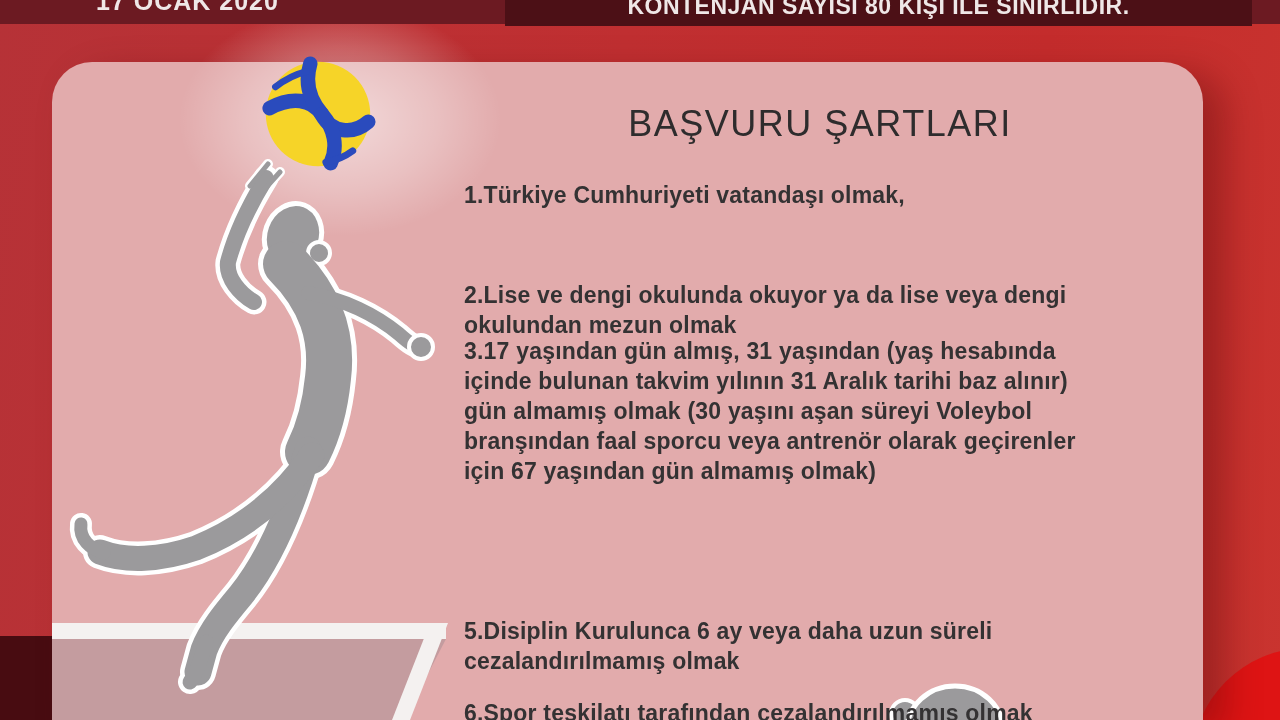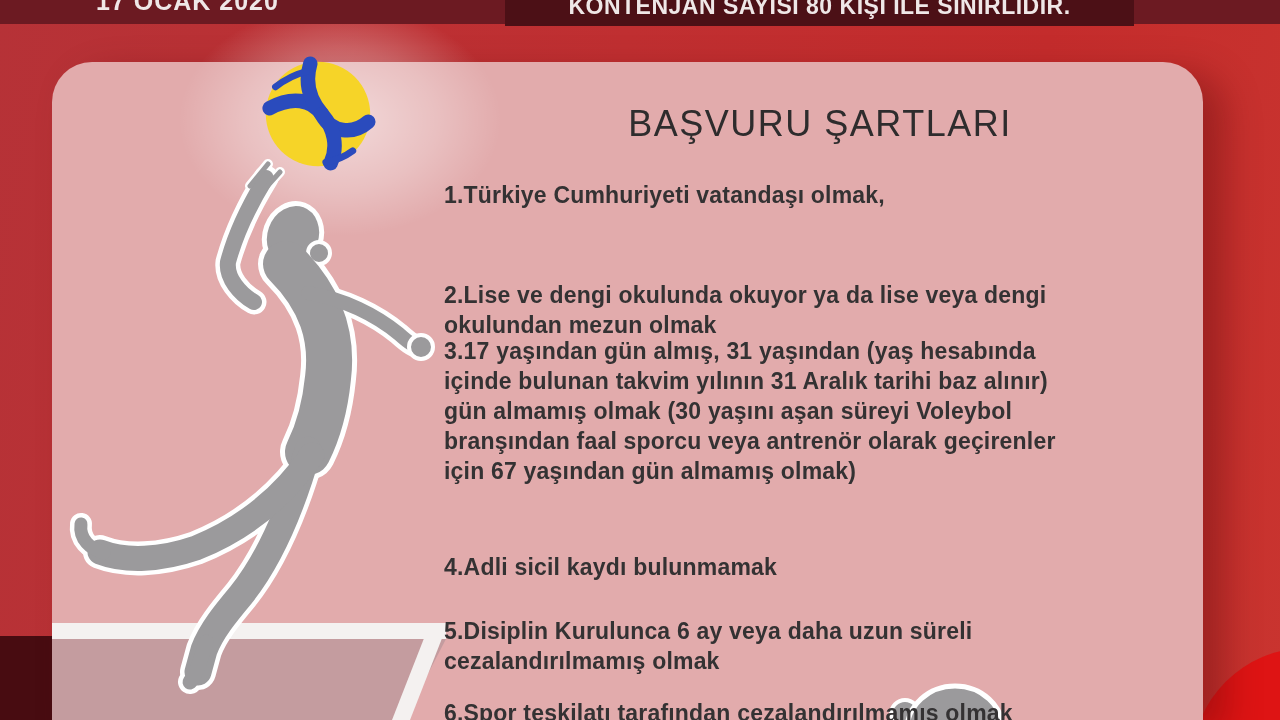--- a/index.html
+++ b/index.html
@@ -11,41 +11,41 @@
   .corner-circle{position:absolute;left:1192px;top:648px;width:230px;height:230px;
                  border-radius:50%;background:#de1414;z-index:2;}
 
   
   .dark-corner{position:absolute;left:0;top:636px;width:52px;height:84px;background:#480c11;z-index:2;}
 
   
   .topbar{position:absolute;left:0;top:0;width:1280px;height:24px;background:#6c1a22;z-index:20;overflow:hidden;}
   .date-text{position:absolute;left:96px;top:-13px;font-size:25px;font-weight:bold;
              color:#efe7e7;letter-spacing:1px;white-space:nowrap;}
-  .notice-box{position:absolute;left:505px;top:0;width:629px;height:26px;background:#4c1016;z-index:21;overflow:hidden;}
+  .notice-box{position:absolute;left:505px;top:0;width:747px;height:26px;background:#4c1016;z-index:21;overflow:hidden;}
   .notice-text{display:block;margin-top:-7px;text-align:center;font-size:23px;font-weight:bold;
                color:#efe7e7;letter-spacing:0.5px;white-space:nowrap;}
 
   
   .panel{position:absolute;left:52px;top:62px;width:1151px;height:658px;background:#e2abac;
          border-radius:40px 40px 0 0;box-shadow:22px 12px 35px rgba(80,5,10,0.35);z-index:4;}
 
   
   .glow{position:absolute;left:125px;top:-35px;width:430px;height:310px;z-index:5;pointer-events:none;
         background:radial-gradient(closest-side,rgba(255,255,255,0.55),rgba(255,255,255,0.25) 45%,rgba(255,255,255,0) 75%);}
 
   svg{position:absolute;pointer-events:none;}
   .court-svg{left:52px;top:612px;z-index:6;}
   .figure-svg{left:0;top:0;z-index:7;}
   .ball-svg{left:260px;top:56px;z-index:8;}
 
   
   .panel-title{position:absolute;left:470px;top:103px;width:700px;z-index:10;
                text-align:center;font-size:36px;font-weight:normal;letter-spacing:1.5px;color:#2e2c2d;}
-  .req-item{position:absolute;left:444px;width:640px;z-index:10;
+  .req-item{position:absolute;left:464px;width:640px;z-index:10;
             font-size:23px;line-height:30px;font-weight:bold;color:#343233;letter-spacing:0.2px;}
   .item-0{top:180px;} .item-1{top:242px;margin-top:38px;} .item-2{top:336px;}
   .item-3{top:552px;} .item-4{top:616px;} .item-5{top:698px;}
 </style>
 </head>
 <body>
 
 <div id="stage">
 
   <div class="corner-circle"></div>
@@ -103,21 +103,20 @@
     <g>
       <circle cx="905" cy="714" r="14" fill="#9b9a9c" stroke="#ffffff" stroke-width="4"></circle>
       <ellipse cx="955" cy="730" rx="48" ry="44" fill="#9b9a9c" stroke="#ffffff" stroke-width="5"></ellipse>
     </g>
   </svg>
 
   <div class="panel-title">BAŞVURU ŞARTLARI</div>
   <div class="req-item item-0">1.Türkiye Cumhuriyeti vatandaşı olmak,</div>
   <div class="req-item item-1">2.Lise ve dengi okulunda okuyor ya da lise veya dengi okulundan mezun olmak</div>
   <div class="req-item item-2">3.17 yaşından gün almış, 31 yaşından (yaş hesabında içinde bulunan takvim yılının 31 Aralık tarihi baz alınır) gün almamış olmak (30 yaşını aşan süreyi Voleybol branşından faal sporcu veya antrenör olarak geçirenler için 67 yaşından gün almamış olmak)</div>
-  <div class="req-item item-3">4.Adli sicil kaydı bulunmamak</div>
   <div class="req-item item-4">5.Disiplin Kurulunca 6 ay veya daha uzun süreli cezalandırılmamış olmak</div>
   <div class="req-item item-5">6.Spor teşkilatı tarafından cezalandırılmamış olmak</div>
 
   <div class="topbar">
     <span class="date-text">17 OCAK 2020</span>
   </div>
   <div class="notice-box">
     <span class="notice-text">KONTENJAN SAYISI 80 KİŞİ İLE SINIRLIDIR.</span>
   </div>
 

